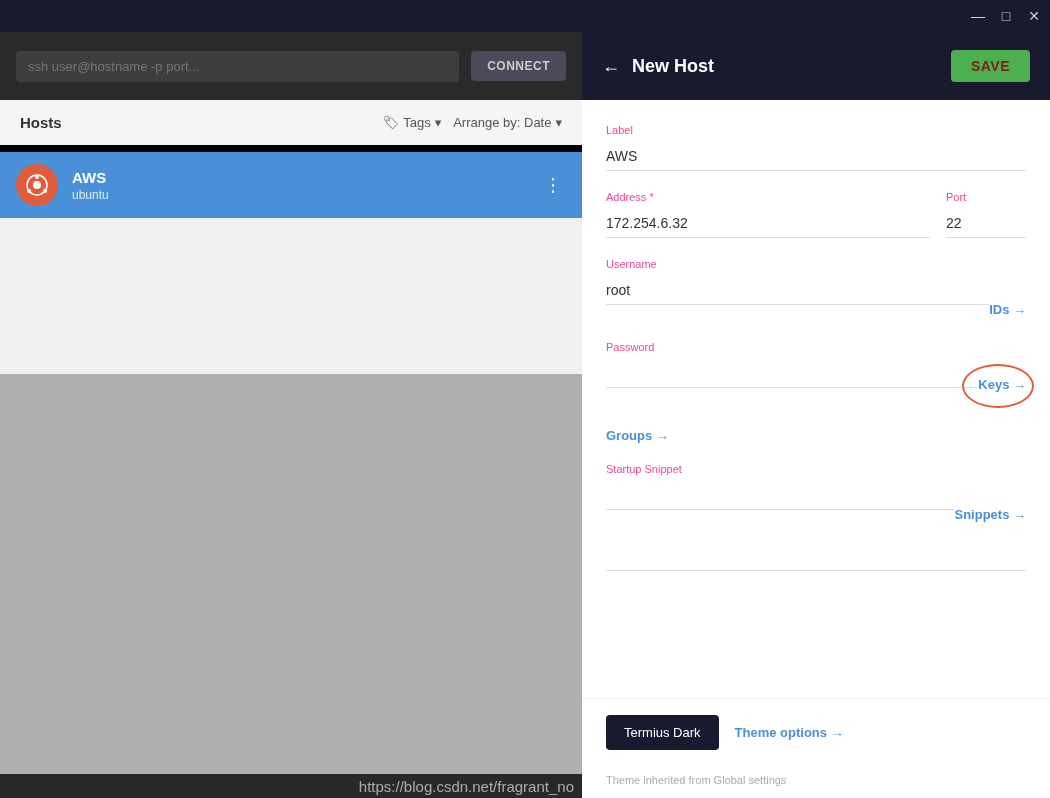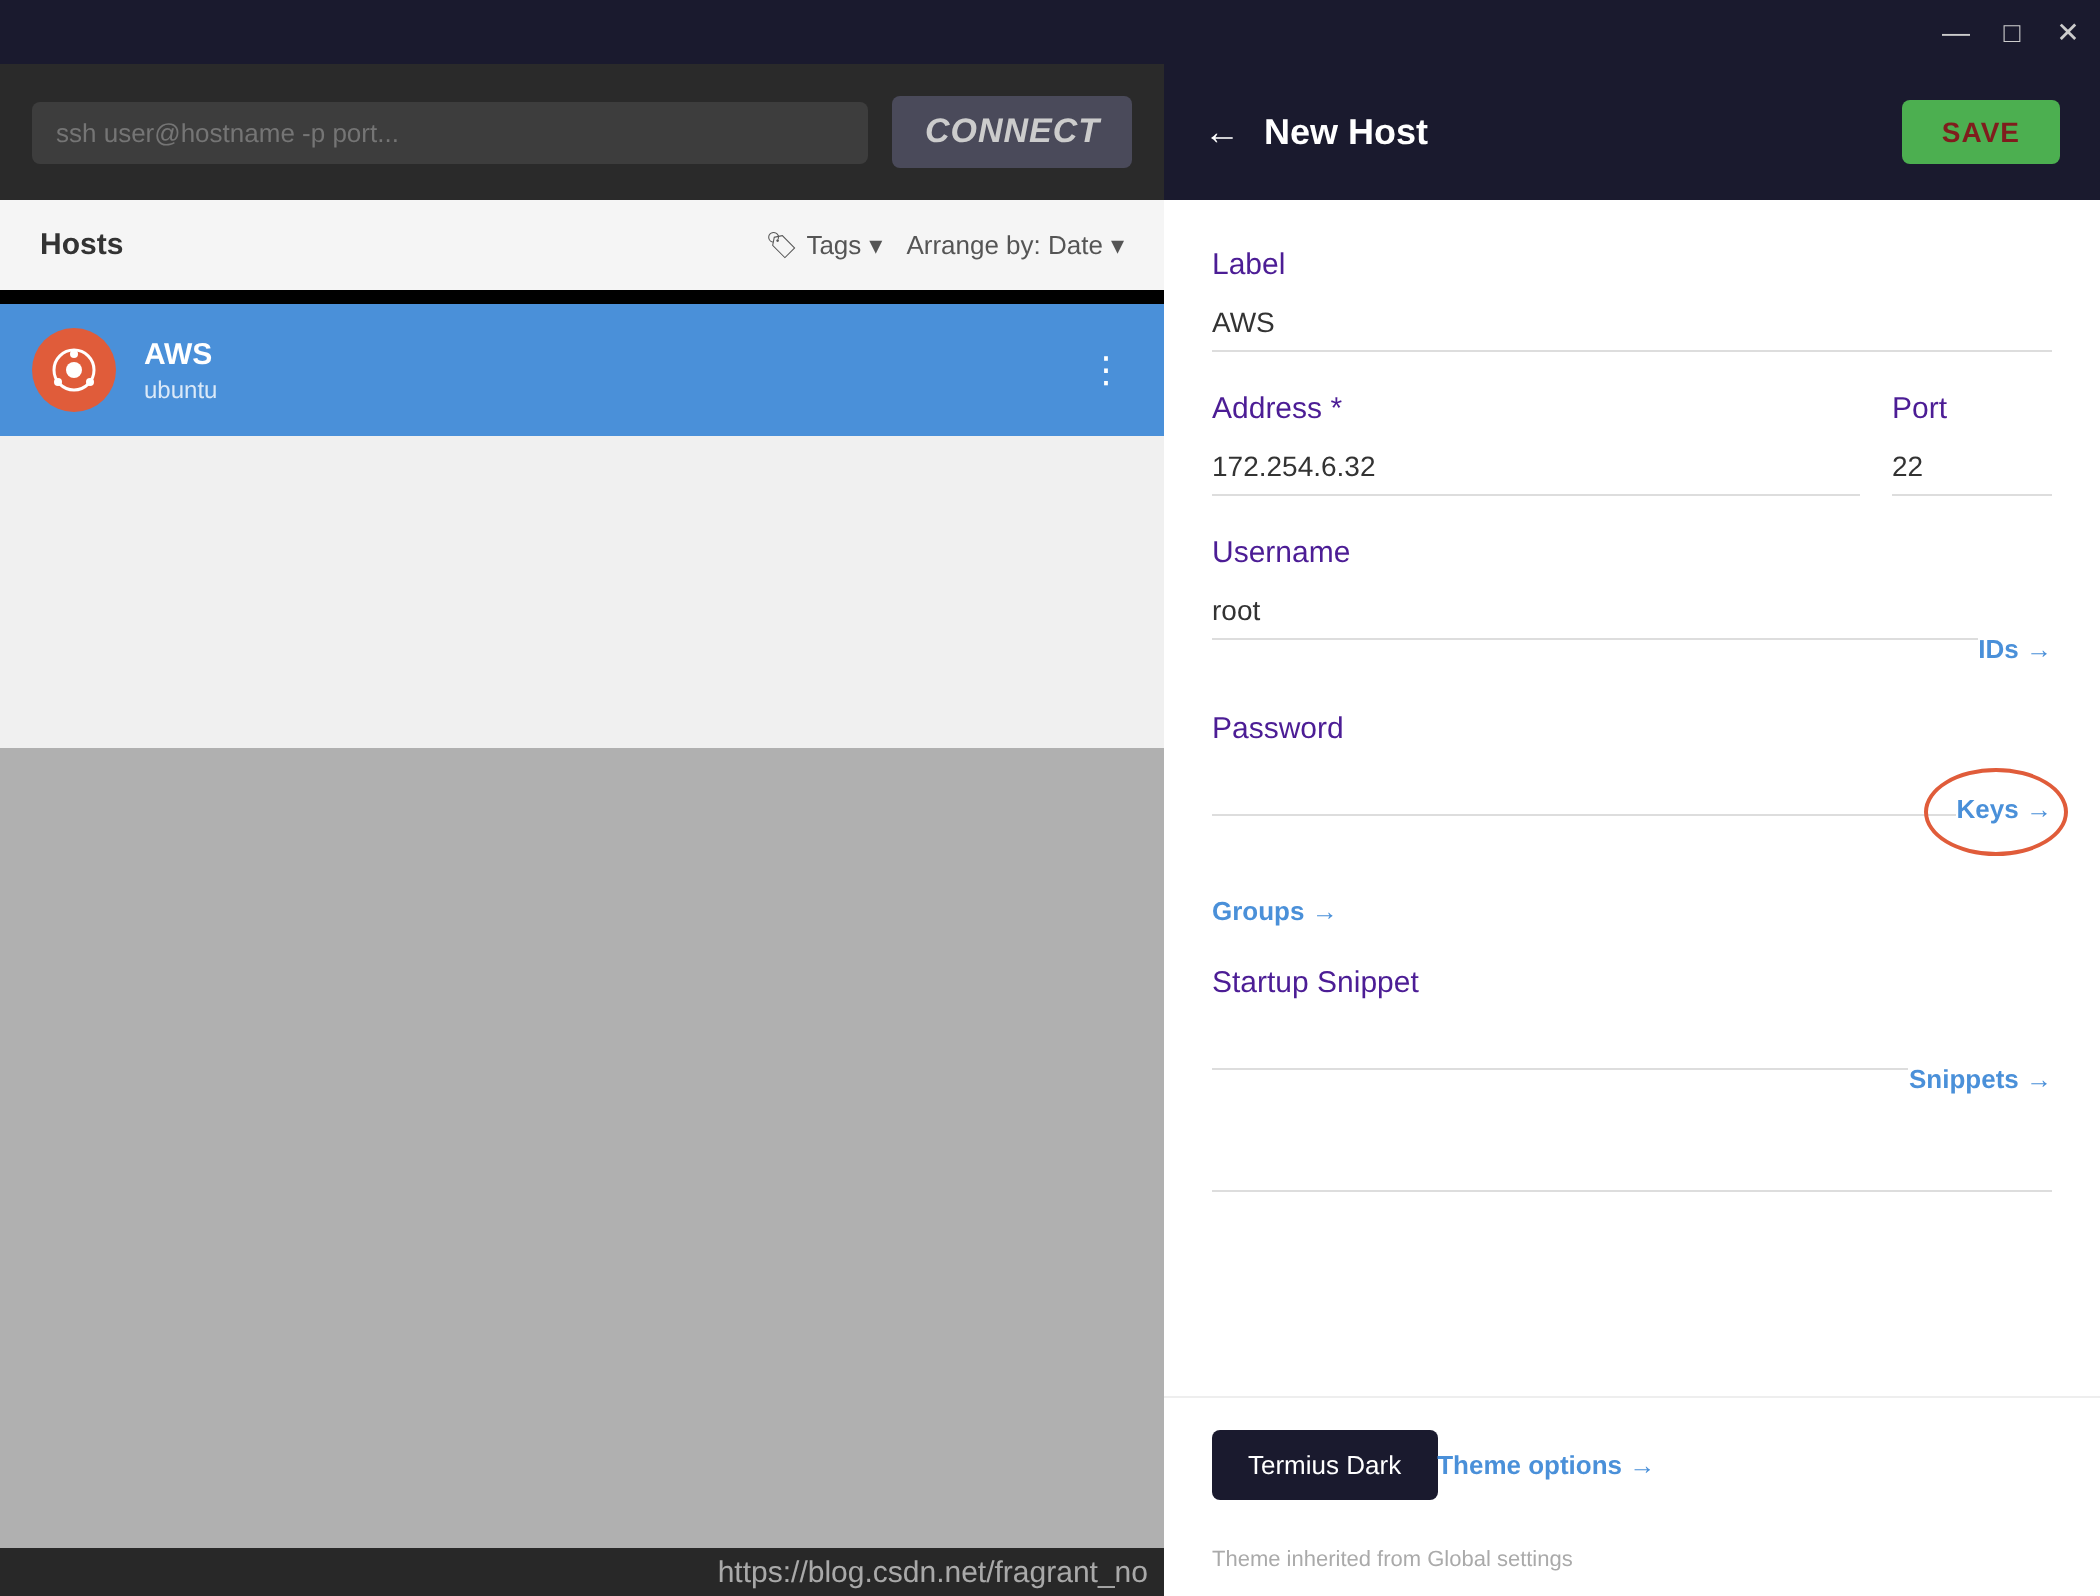--- a/index.html
+++ b/index.html
@@ -54,25 +54,24 @@
       padding: 8px 12px;
       font-size: 13px;
       outline: none;
     }
     .connect-btn {
       background: #4a4a5a;
       color: #ccc;
       border: none;
       border-radius: 4px;
       padding: 8px 16px;
-      font-size: 17px;
+      font-size: 12px;
       font-weight: 600;
       cursor: pointer;
       letter-spacing: 0.5px;
-      font-style: italic;
     }
 
     
     .hosts-header {
       height: 52px;
       background: #f5f5f5;
       display: flex;
       align-items: center;
       padding: 0 20px;
       gap: 12px;
@@ -188,22 +187,22 @@
     .form-body {
       flex: 1;
       overflow-y: auto;
       padding: 24px 24px 16px;
     }
 
     .form-group {
       margin-bottom: 20px;
     }
     .form-label {
-      font-size: 15px;
-      color: #4c1d95;
+      font-size: 11px;
+      color: #ec4899;
       margin-bottom: 6px;
       display: block;
     }
     .form-row {
       display: flex;
       gap: 16px;
     }
     .form-row .form-group { flex: 1; }
     .form-row .form-group.narrow { flex: 0 0 80px; }
 
@@ -253,21 +252,21 @@
       bottom: 0px;
       pointer-events: none;
     }
 
     
     .theme-section {
       padding: 16px 24px;
       border-top: 1px solid #eee;
       display: flex;
       align-items: center;
-      gap: 0;
+      gap: 16px;
     }
     .theme-dark-btn {
       background: #1a1a2e;
       color: white;
       border: none;
       border-radius: 4px;
       padding: 10px 18px;
       font-size: 13px;
       font-weight: 500;
       cursor: pointer;

